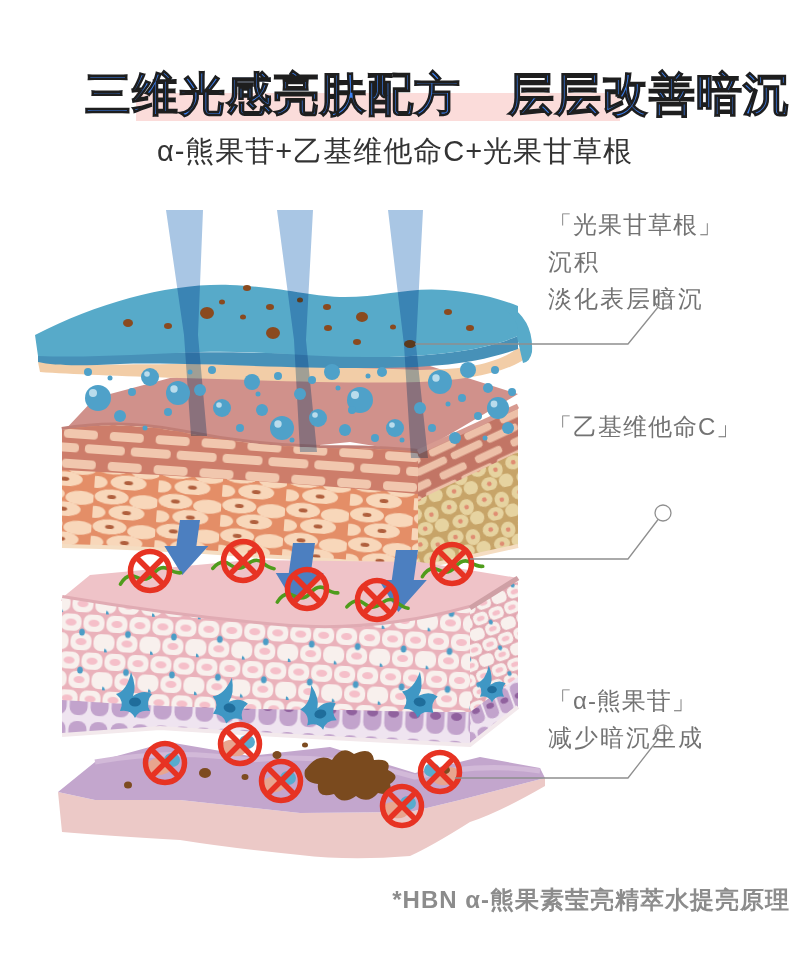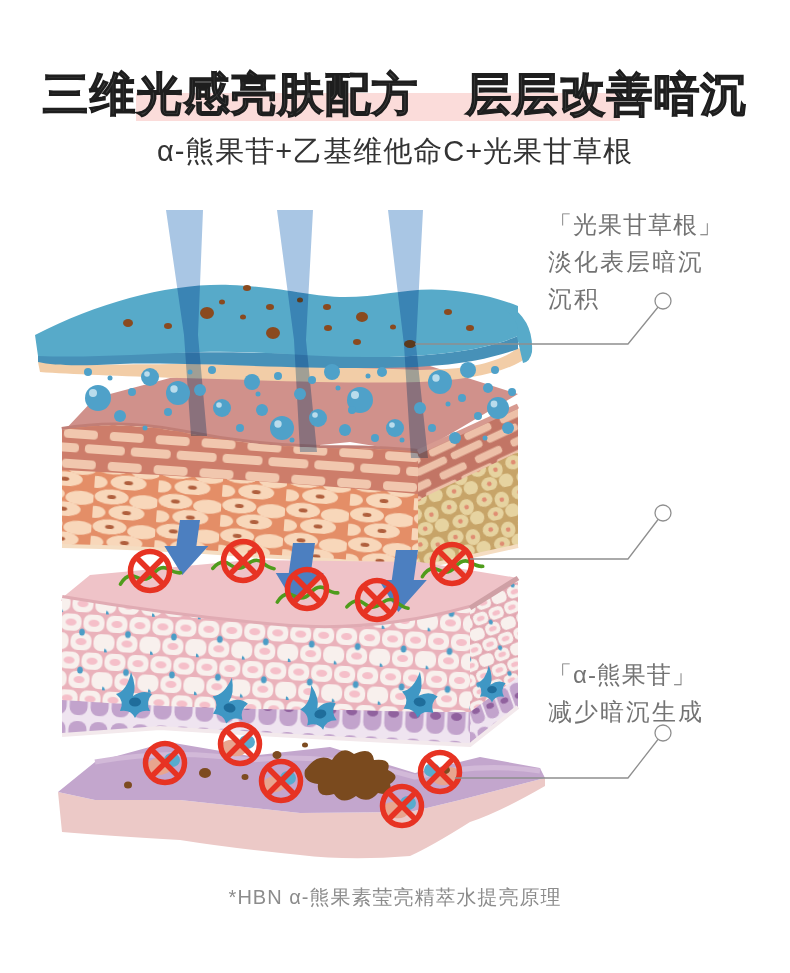--- a/index.html
+++ b/index.html
@@ -1,29 +1,29 @@
 <!DOCTYPE html>
 <html><head>
 <meta charset="utf-8">
 <style>
   html,body{margin:0;padding:0;background:#fff;}
   body{width:790px;height:973px;font-family:"Liberation Sans","DejaVu Sans",sans-serif;}
   .stage{position:relative;width:790px;height:973px;overflow:hidden;background:#ffffff;}
   .hl-band{position:absolute;left:136px;top:93px;width:484px;height:28px;background:#fbdcda;z-index:1;}
-  .title{position:absolute;left:0;top:64px;width:100%;text-align:center;font-size:46px;font-weight:900;
-         color:#404040;letter-spacing:1px;z-index:2;-webkit-text-stroke:1.1px #1e1e1e;white-space:nowrap;}
+  .title{position:absolute;left:0;top:64px;width:100%;text-align:right;font-size:46px;font-weight:900;
+         color:#3b82f6;letter-spacing:1px;z-index:2;-webkit-text-stroke:1.1px #1e1e1e;white-space:nowrap;}
   .subtitle{position:absolute;left:0;top:132px;width:100%;text-align:center;font-size:29px;font-weight:500;
          color:#333333;letter-spacing:1px;z-index:2;white-space:nowrap;}
   .illust{position:absolute;left:0;top:0;z-index:3;}
   .anno{position:absolute;left:548px;width:238px;color:#737373;font-size:24px;line-height:37px;
         letter-spacing:2px;z-index:4;}
   .anno .h{letter-spacing:1px;}
-  .a1{top:206px}.a2{top:408px}.a3{top:656px}
-  .footnote{position:absolute;left:0;top:884px;width:100%;text-align:center;font-size:20px;
-        color:#8c8c8c;letter-spacing:1px;z-index:4;}
+  .a1{top:206px}.a2{top:408px}.a3{top:682px}
+  .footnote{position:absolute;left:0;top:884px;width:100%;text-align:right;font-size:24px;
+        color:#8c8c8c;letter-spacing:1px;z-index:4;font-weight:bold;}
 </style>
 </head>
 <body>
 
 <div class="stage">
 
   <div class="hl-band"></div>
   <div class="title">三维光感亮肤配方　层层改善暗沉</div>
   <div class="subtitle">α-熊果苷+乙基维他命C+光果甘草根</div>
 
@@ -299,24 +299,25 @@
       <polyline points="470,559 628,559 663,513"></polyline>
       <polyline points="455,778 628,778 663,733"></polyline>
       <circle cx="663" cy="301" r="8" fill="#ffffff"></circle>
       <circle cx="663" cy="513" r="8" fill="#ffffff"></circle>
       <circle cx="663" cy="733" r="8" fill="#ffffff"></circle>
     </g>
   </svg>
 
   <div class="anno a1">
     <div class="h">「光果甘草根」</div>
+    <div>沉积</div>
     <div>淡化表层暗沉</div>
-    <div>沉积</div>
   </div>
   <div class="anno a2">
+    <div class="h">「乙基维他命C」</div>
   </div>
   <div class="anno a3">
     <div class="h">「α-熊果苷」</div>
     <div>减少暗沉生成</div>
     <div></div>
   </div>
 
   <div class="footnote">*HBN α-熊果素莹亮精萃水提亮原理</div>
 </div>
 

